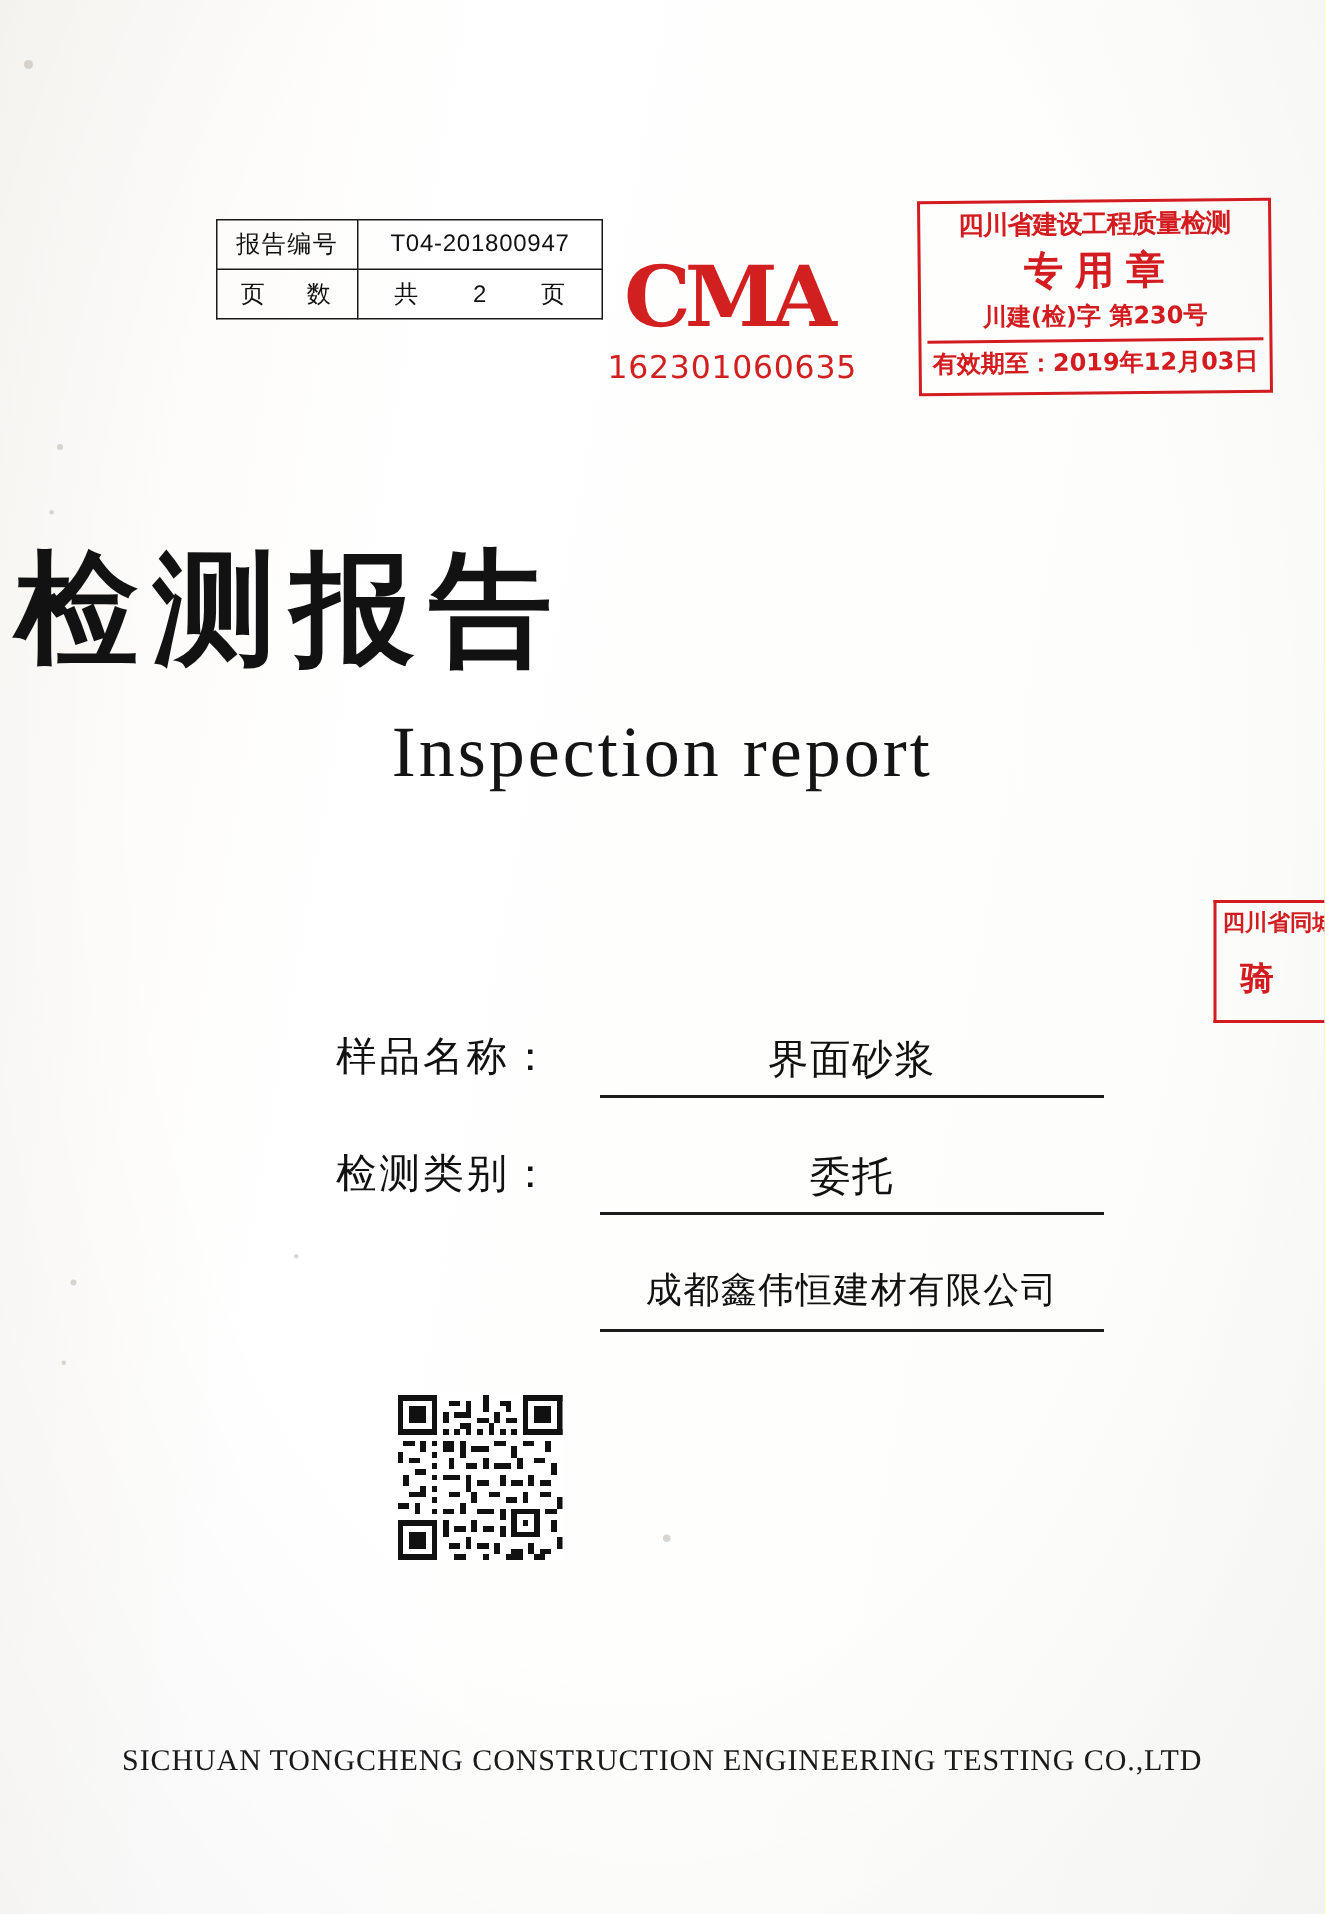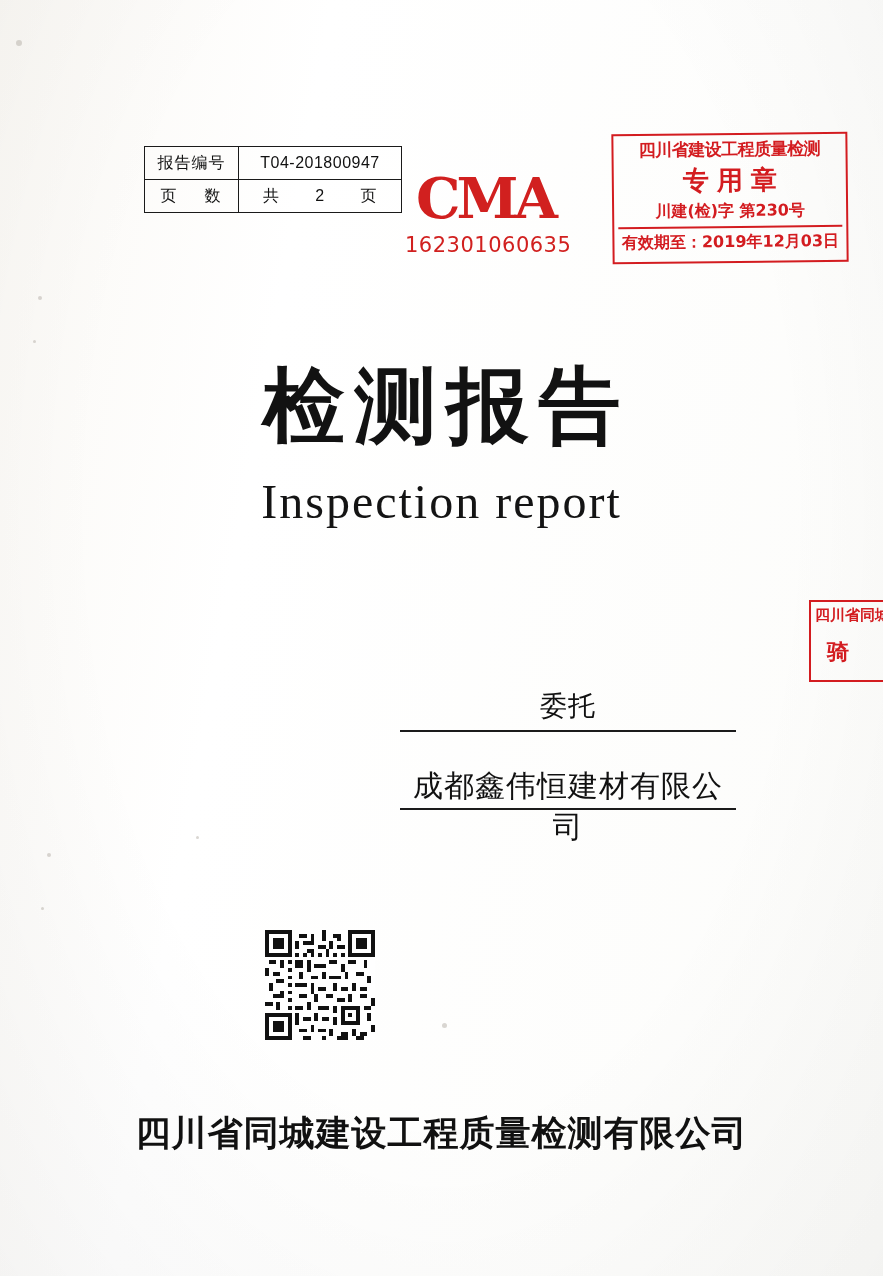--- a/index.html
+++ b/index.html
@@ -183,21 +183,21 @@
     padding-left: 16px;
     white-space: nowrap;
   }
 
   
   .title-cn {
     position: absolute;
     left: 0;
     right: 0;
     top: 352px;
-    text-align: center;
+    text-align: left;
     font-family: "DejaVu Sans", sans-serif;
     font-weight: bold;
     font-size: 82px;
     letter-spacing: 10px;
     color: #121212;
     padding-left: 10px;
   }
   .title-en {
     position: absolute;
     left: 0;
@@ -242,21 +242,21 @@
     position: absolute;
     left: 176px;
     top: 2px;
     width: 336px;
     text-align: center;
     font-family: "DejaVu Sans", sans-serif;
     font-size: 27px;
     letter-spacing: 1px;
     color: #111;
   }
-  .field-row.client .field-value { font-size: 30px; }
+  .field-row.client .field-value { font-size: 24px; }
 
   
   .qr {
     position: absolute;
     left: 265px;
     top: 930px;
     width: 110px;
     height: 110px;
     background: #fff;
   }
@@ -336,22 +336,28 @@
   <div class="edge-stamp">
     <div class="e1">四川省同城</div>
     <div class="e2">骑</div>
   </div>
 
   <div class="title-cn">检测报告</div>
   <div class="title-en">Inspection  report</div>
 
   <div class="fields">
 
-
     <div class="field-row">
+      <div class="field-label">样品名称：</div>
+      <div class="field-value">界面砂浆</div>
+      <div class="field-line"></div>
+    </div>
+
+    <div class="field-row">
+      <div class="field-label">检测类别：</div>
       <div class="field-value">委托</div>
       <div class="field-line"></div>
     </div>
 
     <div class="field-row client">
       <div class="field-value">成都鑫伟恒建材有限公司</div>
       <div class="field-line"></div>
     </div>
 
   </div>
@@ -473,15 +479,15 @@
         <rect x="25" y="27" width="2" height="1"></rect>
           <rect x="28" y="25" width="1" height="2"></rect>
         <rect x="10" y="28" width="2" height="1"></rect>
           <rect x="15" y="28" width="1" height="1"></rect>
         <rect x="19" y="28" width="3" height="1"></rect>
           <rect x="24" y="28" width="2" height="1"></rect>
       </g>
     </svg>
   </div>
 
-  <div class="footer-cn">四川省同城建设工程质量检测有限公司</div>
+  <div class="footer-en">SICHUAN TONGCHENG CONSTRUCTION ENGINEERING TESTING CO.,LTD</div>
 
 </div>
 
 </body></html>

